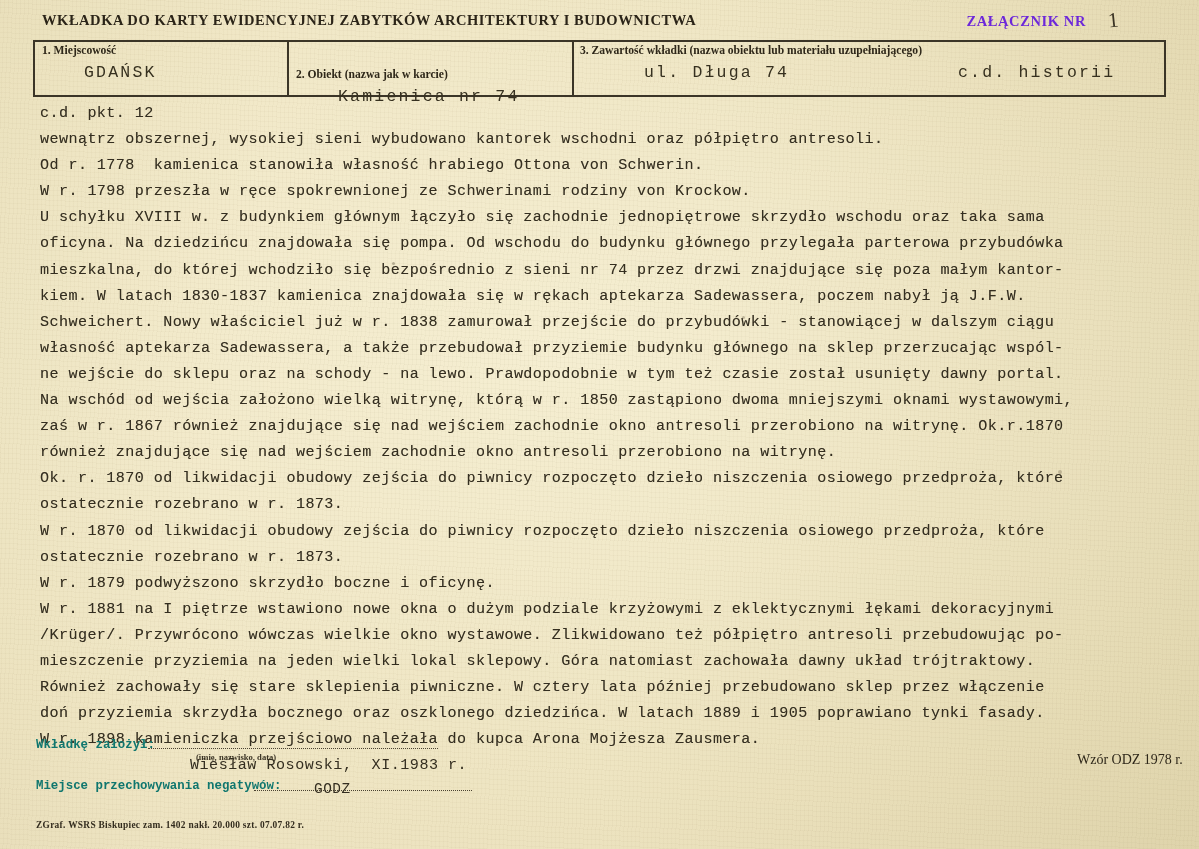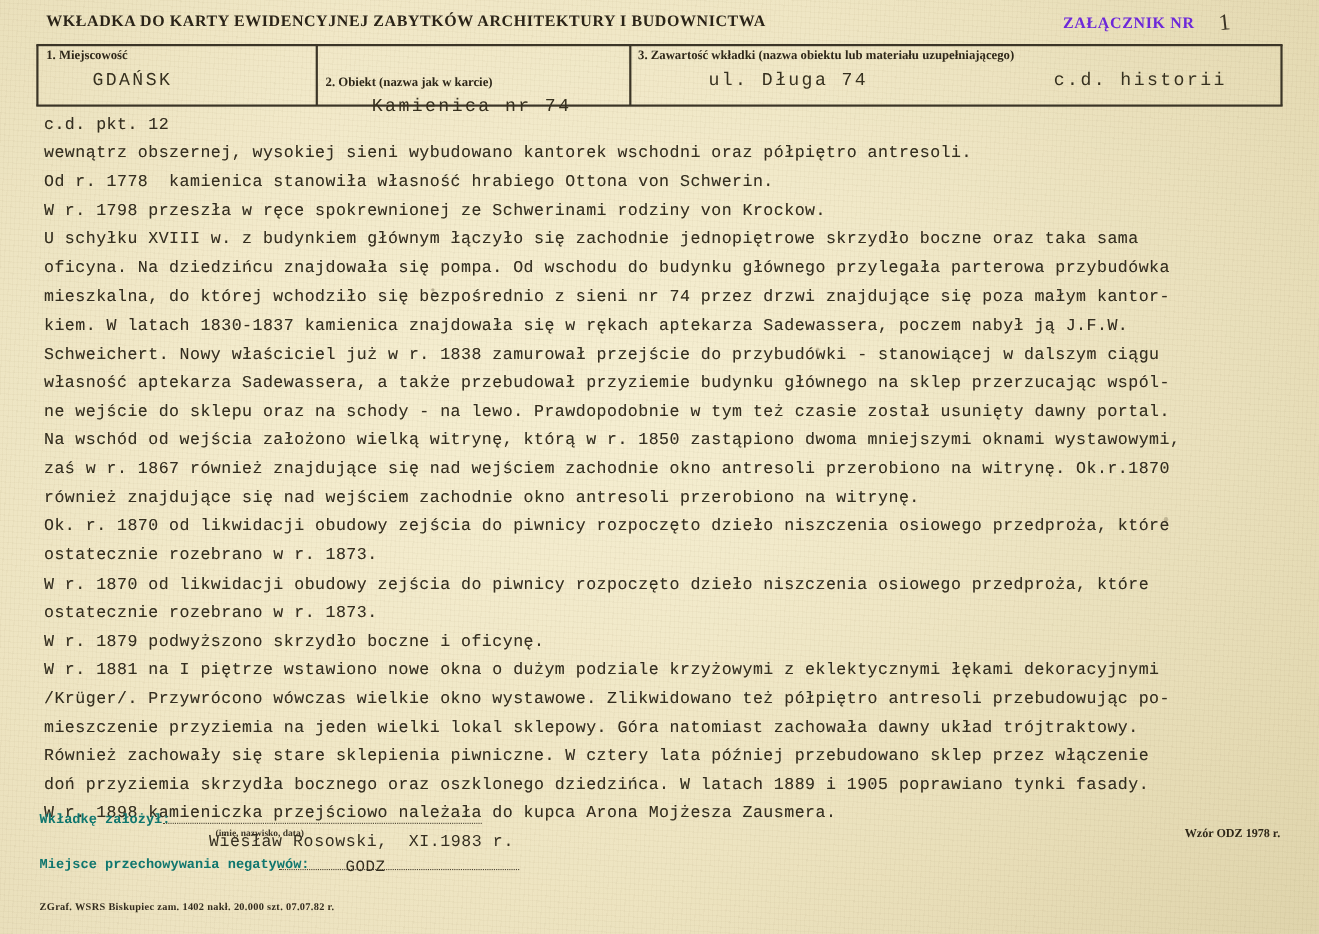--- a/index.html
+++ b/index.html
@@ -97,21 +97,21 @@
     font-weight:700;font-size:8.6px;color:#3a3324;white-space:nowrap;text-align:center;
   }
   .ft-typed{
     position:absolute;
     font-family:"Liberation Mono","DejaVu Sans Mono", monospace;
     font-size:15.1px;letter-spacing:.5px;color:#342e20;white-space:pre;
   }
   .ft-right{
     position:absolute;
     font-family:"Liberation Serif", serif;
-    font-weight:700;font-size:11px;color:#2e2719;white-space:nowrap;
+    font-weight:400;font-size:14px;color:#2e2719;white-space:nowrap;
   }
   .ft-print{
     position:absolute;left:36px;top:820px;
     font-family:"Liberation Serif", serif;
     font-weight:700;font-size:9.4px;letter-spacing:.3px;color:#332c1e;white-space:nowrap;
   }
   .smudge{position:absolute;border-radius:50%;pointer-events:none;}
 </style>
 </head>
 <body>
@@ -148,21 +148,21 @@
     <div class="field-label">3. Zawartość wkładki (nazwa obiektu lub materiału uzupełniającego)</div>
     <div class="field-value" style="left:64px;">ul. Długa 74</div>
     <div class="field-value" style="left:378px;">c.d. historii</div>
   </div>
 
   <div class="body-block">
       <div class="tline">c.d. pkt. 12</div>
       <div class="tline">wewnątrz obszernej, wysokiej sieni wybudowano kantorek wschodni oraz półpiętro antresoli.</div>
       <div class="tline">Od r. 1778  kamienica stanowiła własność hrabiego Ottona von Schwerin.</div>
       <div class="tline">W r. 1798 przeszła w ręce spokrewnionej ze Schwerinami rodziny von Krockow.</div>
-      <div class="tline">U schyłku XVIII w. z budynkiem głównym łączyło się zachodnie jednopiętrowe skrzydło boczne oraz taka sama</div>
+      <div class="tline">U schyłku XVIII w. z budynkiem głównym łączyło się zachodnie jednopiętrowe skrzydło wschodu oraz taka sama</div>
       <div class="tline">oficyna. Na dziedzińcu znajdowała się pompa. Od wschodu do budynku głównego przylegała parterowa przybudówka</div>
       <div class="tline">mieszkalna, do której wchodziło się bezpośrednio z sieni nr 74 przez drzwi znajdujące się poza małym kantor-</div>
       <div class="tline">kiem. W latach 1830-1837 kamienica znajdowała się w rękach aptekarza Sadewassera, poczem nabył ją J.F.W.</div>
       <div class="tline">Schweichert. Nowy właściciel już w r. 1838 zamurował przejście do przybudówki - stanowiącej w dalszym ciągu</div>
       <div class="tline">własność aptekarza Sadewassera, a także przebudował przyziemie budynku głównego na sklep przerzucając wspól-</div>
       <div class="tline">ne wejście do sklepu oraz na schody - na lewo. Prawdopodobnie w tym też czasie został usunięty dawny portal.</div>
       <div class="tline">Na wschód od wejścia założono wielką witrynę, którą w r. 1850 zastąpiono dwoma mniejszymi oknami wystawowymi,</div>
       <div class="tline">zaś w r. 1867 również znajdujące się nad wejściem zachodnie okno antresoli przerobiono na witrynę. Ok.r.1870</div>
       <div class="tline">również znajdujące się nad wejściem zachodnie okno antresoli przerobiono na witrynę.</div>
       <div class="tline">Ok. r. 1870 od likwidacji obudowy zejścia do piwnicy rozpoczęto dzieło niszczenia osiowego przedproża, które</div>

